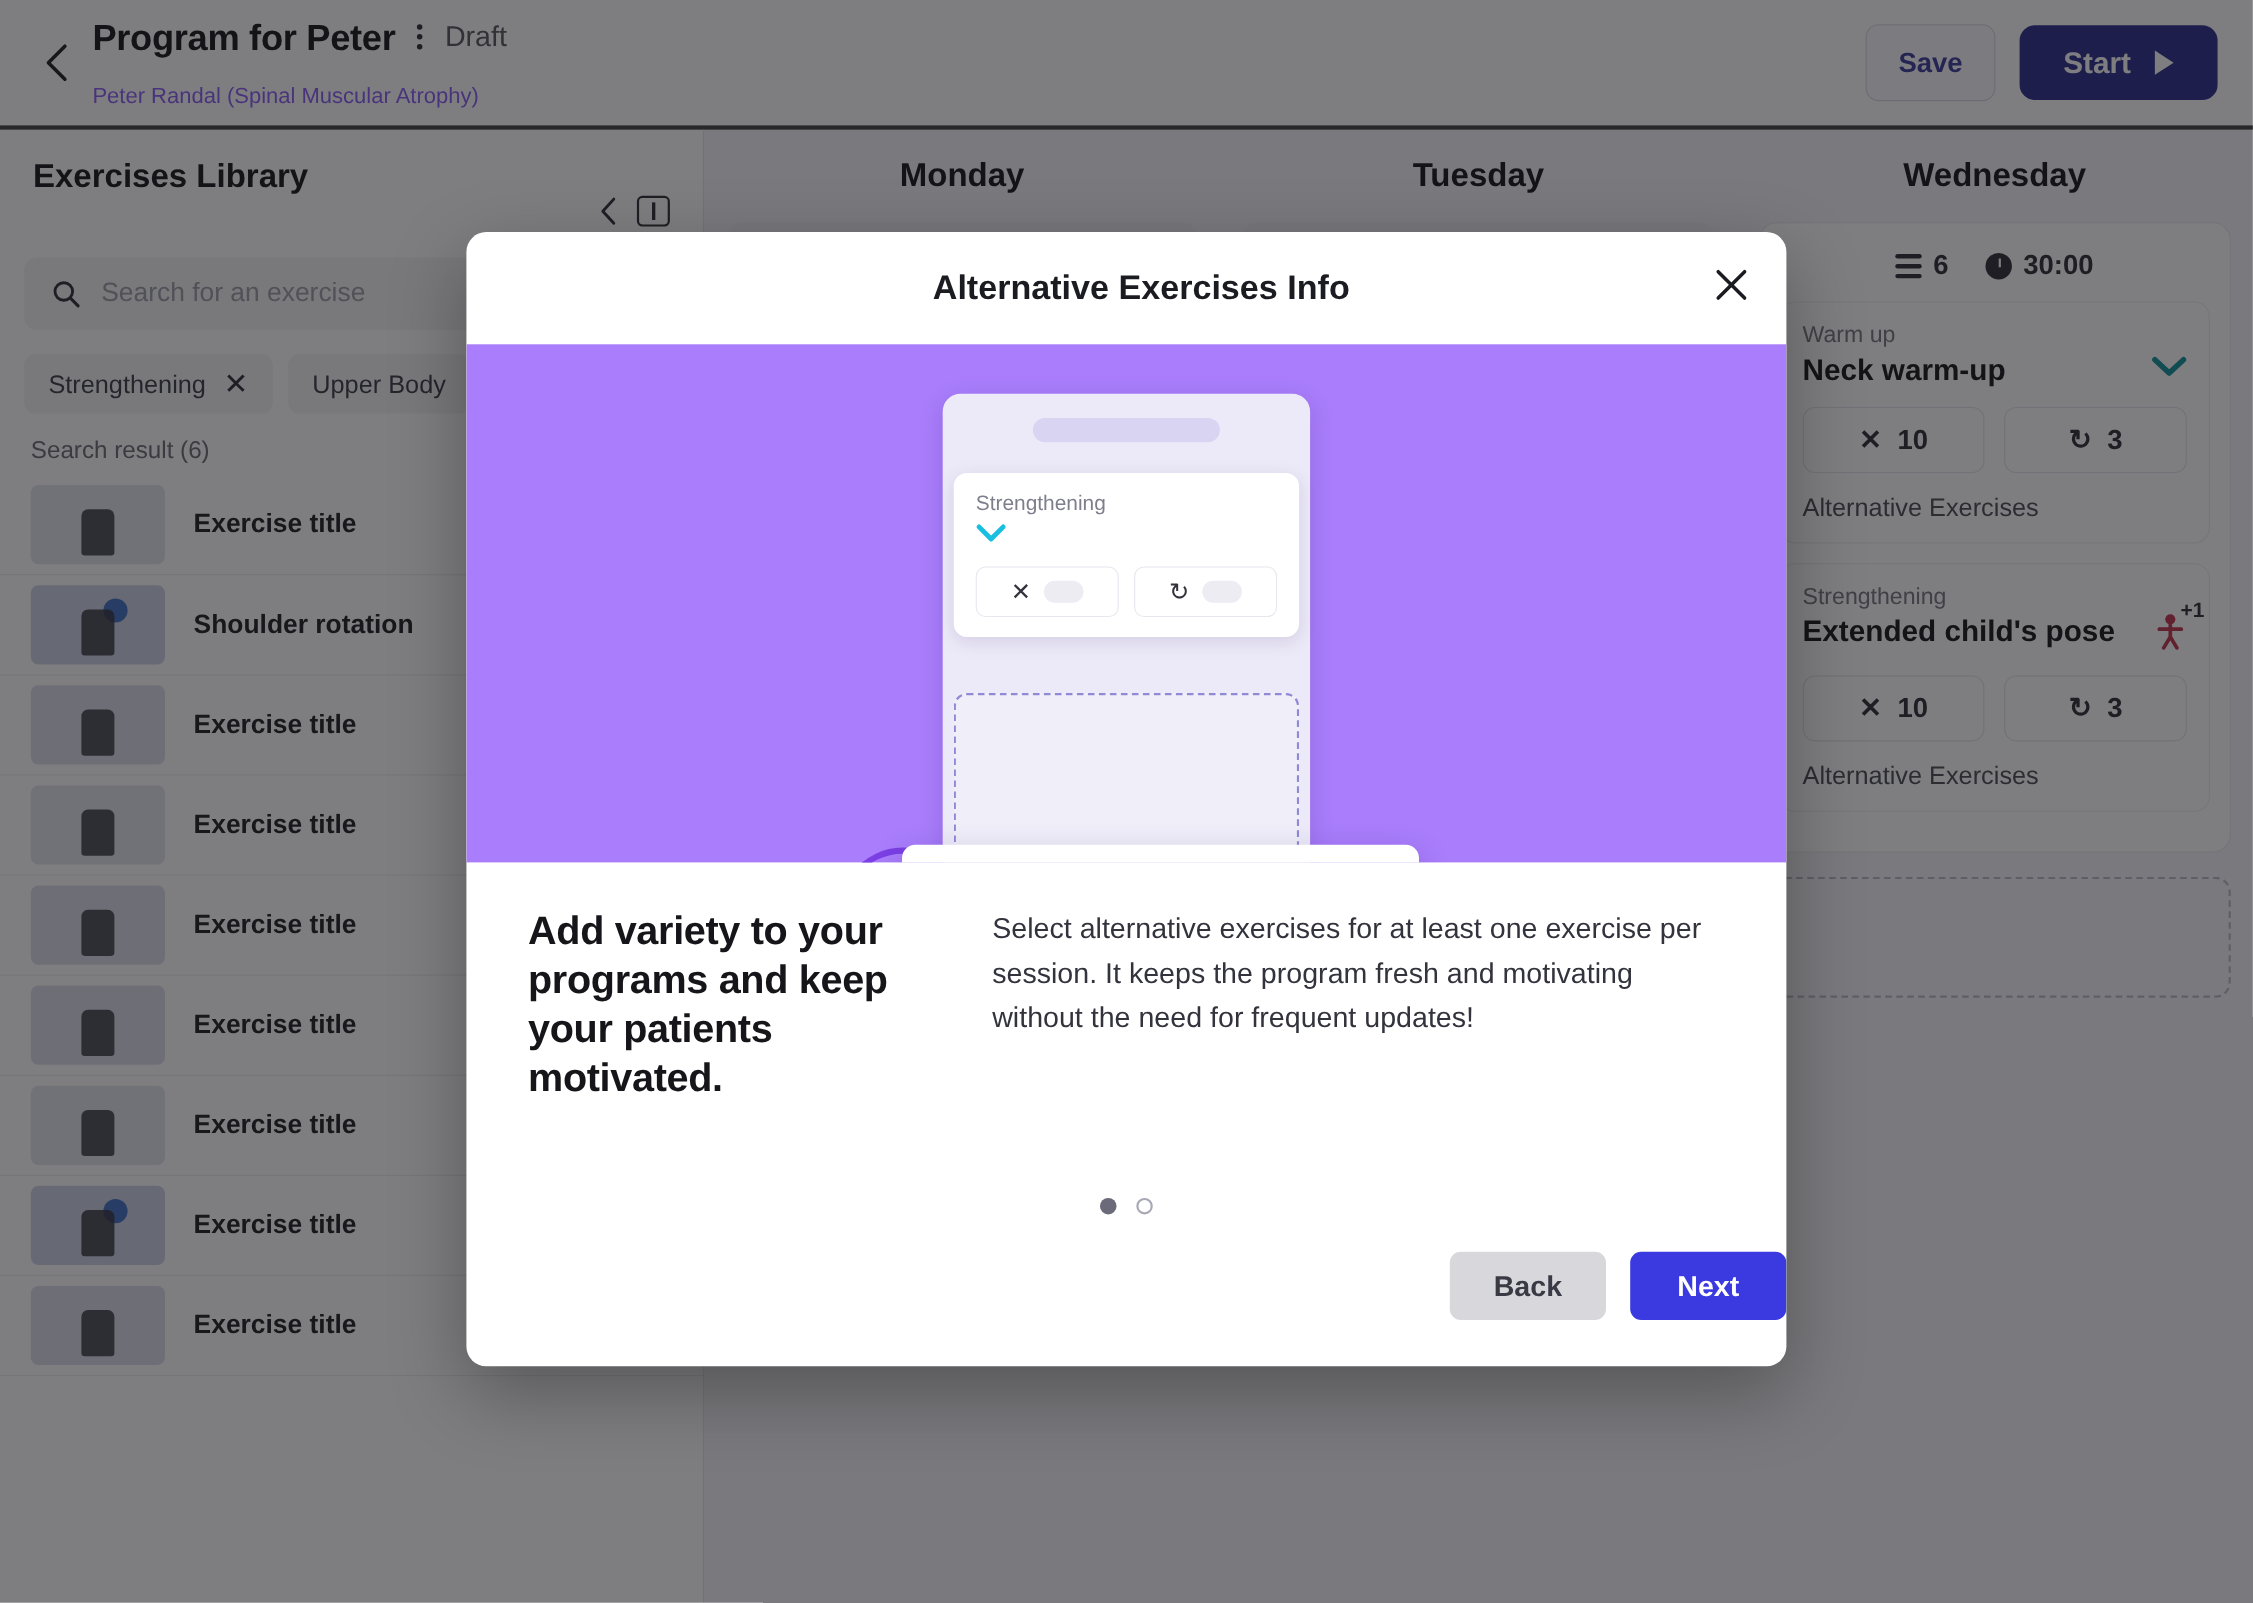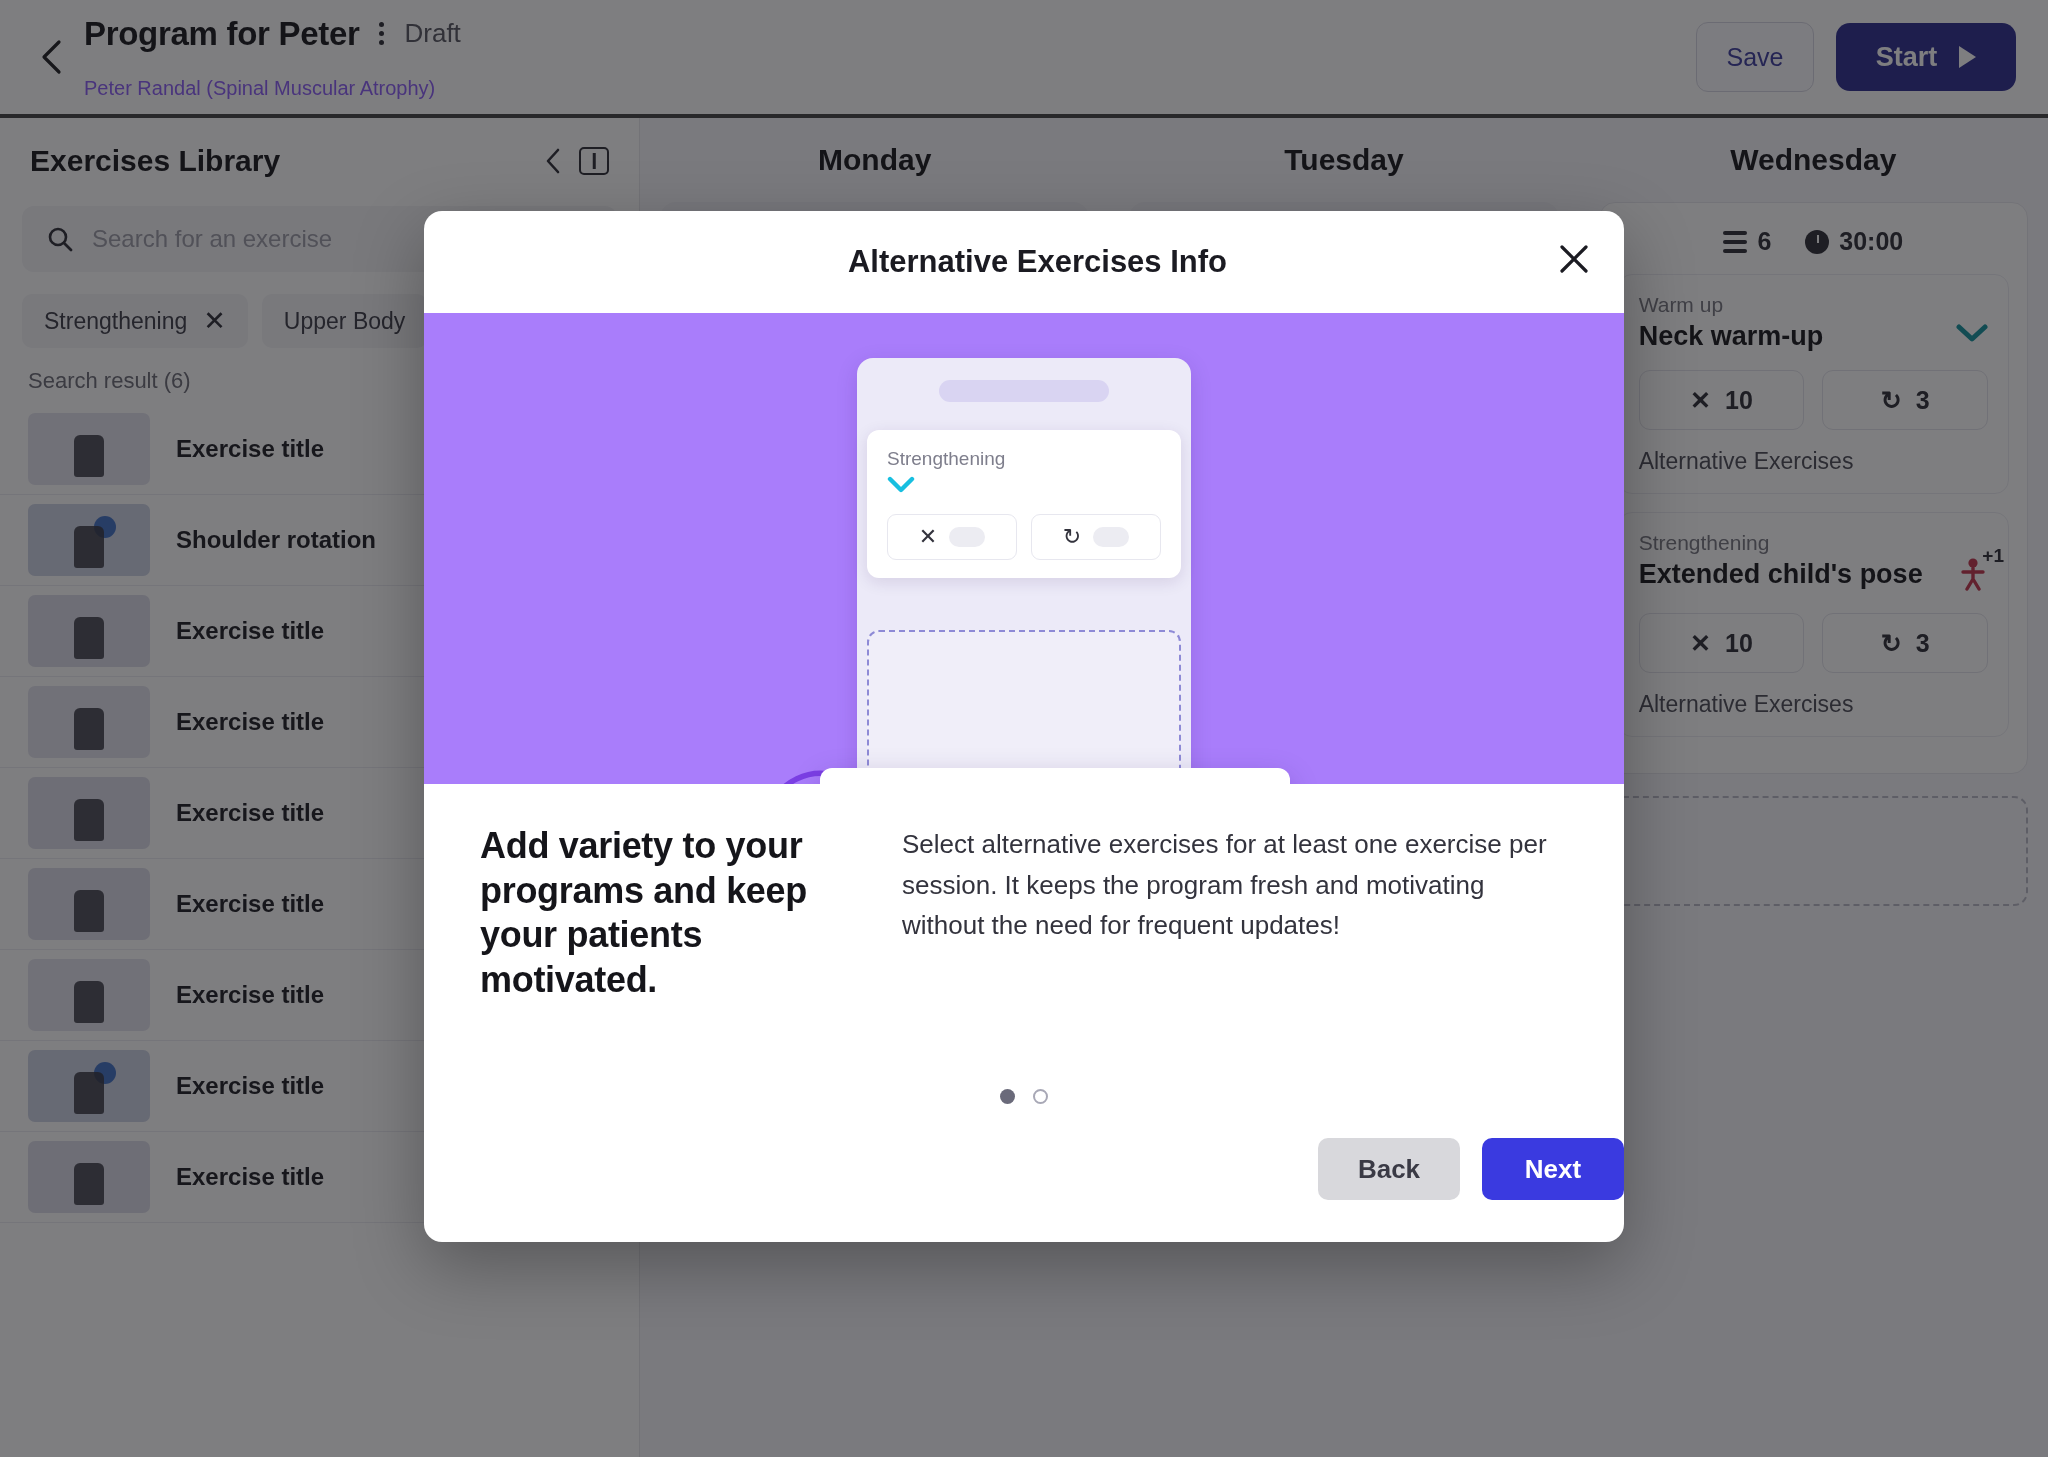--- a/index.html
+++ b/index.html
@@ -37,42 +37,42 @@
   .draft-chip { font-size: 26px; color: #55555f; }
   .patient-line { font-size: 20px; color: #8b5cf6; margin-top: 24px; }
 
   .topbar-actions {
     margin-left: auto; margin-right: 32px;
     display: flex; align-items: center; gap: 22px;
   }
   .btn-save {
     min-width: 118px; height: 70px; border-radius: 12px;
     border: 1px solid #d6d6e2; background: #fbfbfe;
-    color: #3b3b9e; font-size: 25px; font-weight: 400;
+    color: #3b3b9e; font-size: 25px; font-weight: 700;
     display: flex; align-items: center; justify-content: center; cursor: pointer;
   }
   .btn-start {
     min-width: 180px; height: 68px; border-radius: 14px;
     background: #2b2b8f; color: #ffffff; font-size: 27px; font-weight: 700;
     display: flex; align-items: center; justify-content: center; gap: 22px;
     cursor: pointer; padding: 0 26px;
   }
   .play-tri {
     width: 0; height: 0; border-left: 17px solid #ffffff;
     border-top: 11px solid transparent; border-bottom: 11px solid transparent;
   }
 
   
   .sidebar {
     position: absolute; top: 118px; left: 0; width: 640px; bottom: 0;
     background: #ffffff; border-right: 1px solid #e6e6ea;
     overflow: hidden;
   }
   .side-head {
-    display: flex; align-items: center; padding: 26px 30px 10px 30px;
+    display: flex; align-items: flex-start; padding: 26px 30px 10px 30px; flex-direction: column;
   }
   .side-title { font-size: 30px; font-weight: 700; color: #15151a; }
   .side-head-icons { margin-left: auto; display: flex; align-items: center; gap: 18px; }
   .collapse-chevron { color: #2a2a33; cursor: pointer; display: flex; }
   .panel-icon {
     width: 30px; height: 28px; border: 2.5px solid #2a2a33; border-radius: 5px;
     position: relative; cursor: pointer;
   }
   .panel-icon::before {
     content: ""; position: absolute; left: 50%; top: 4px; bottom: 4px;

